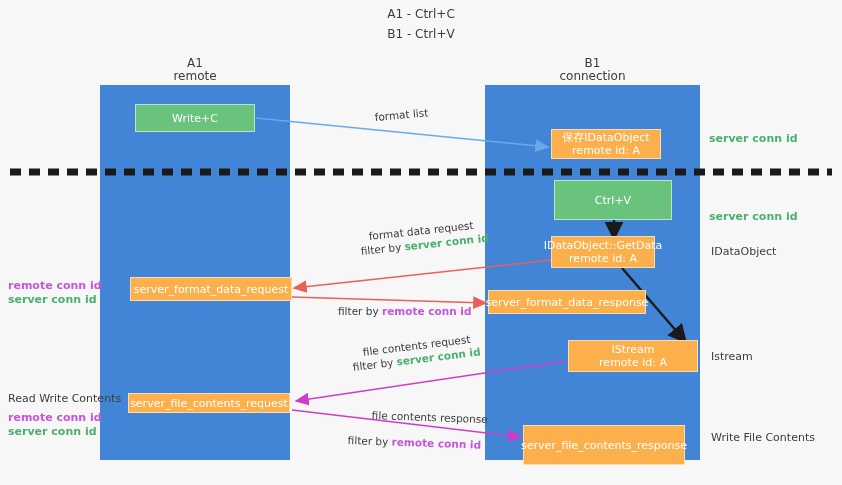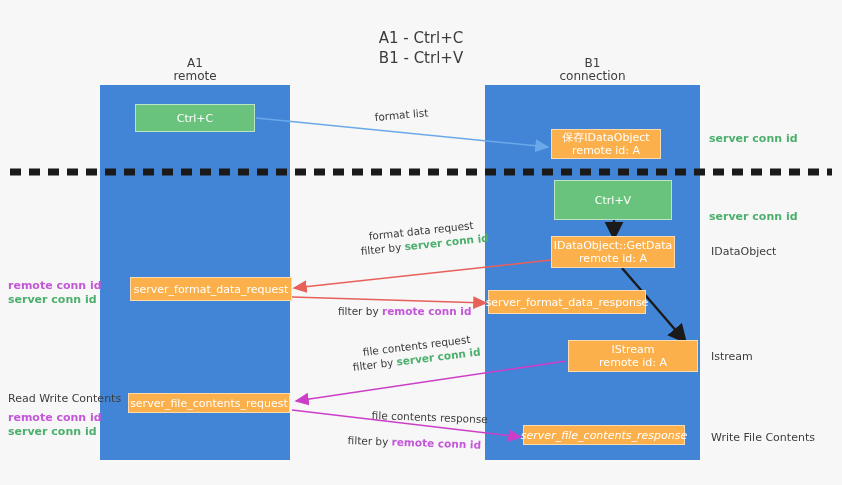--- a/index.html
+++ b/index.html
@@ -5,22 +5,22 @@
   html,body{margin:0;padding:0;}
   body{
     width:842px;height:485px;position:relative;overflow:hidden;
     background:#f7f7f7;
     font-family:"DejaVu Sans","Liberation Sans",sans-serif;
     color:#3c3c3c;
   }
   .canvas{position:absolute;inset:0;}
   svg.layer{position:absolute;left:0;top:0;width:842px;height:485px;pointer-events:none;}
   .title{
-    position:absolute;left:0;top:28px;width:842px;text-align:center;
-    font-size:15px;line-height:20px;color:#3c3c3c;white-space:pre-line;
+    position:absolute;left:0;top:4px;width:842px;text-align:center;
+    font-size:12px;line-height:20px;color:#3c3c3c;white-space:pre-line;
   }
   .lane{position:absolute;background:#4285d6;}
   .lane-a{left:100px;top:85px;width:190px;height:375px;}
   .lane-b{left:485px;top:85px;width:215px;height:375px;}
   .lane-head{position:absolute;text-align:center;font-size:12px;line-height:13px;color:#3c3c3c;white-space:pre-line;}
   .head-a{left:100px;top:57px;width:190px;}
   .head-b{left:485px;top:57px;width:215px;}
   .box{
     position:absolute;box-sizing:border-box;
     display:flex;align-items:center;justify-content:center;
@@ -79,40 +79,40 @@
 
     <line x1="292" y1="297" x2="486" y2="303" stroke="#e8605a" stroke-width="1.6" marker-end="url(#ah-red)"></line>
 
     <line x1="622" y1="268" x2="684" y2="340" stroke="#1a1a1a" stroke-width="2.4" marker-end="url(#ah-blk)"></line>
 
     <line x1="566" y1="361" x2="296" y2="401" stroke="#cc3ec8" stroke-width="1.6" marker-end="url(#ah-mag)"></line>
 
     <line x1="292" y1="410" x2="521" y2="437" stroke="#cc3ec8" stroke-width="1.6" marker-end="url(#ah-mag)"></line>
   </svg>
 
-  <div class="box green" style="left:135px;top:104px;width:120px;height:28px;">Ctrl+C</div>
+  <div class="box green" style="left:135px;top:104px;width:120px;height:28px;">Write+C</div>
 
   <div class="box orange" style="left:551px;top:129px;width:110px;height:30px;">保存IDataObject
 remote id: A</div>
 
   <div class="box green" style="left:554px;top:180px;width:118px;height:40px;">Ctrl+V</div>
 
-  <div class="box orange" style="left:551px;top:236px;width:124px;height:32px;">IDataObject::GetData
+  <div class="box orange" style="left:551px;top:236px;width:104px;height:32px;">IDataObject::GetData
 remote id: A</div>
 
   <div class="box orange" style="left:488px;top:290px;width:158px;height:24px;">server_format_data_response</div>
 
   <div class="box orange" style="left:130px;top:277px;width:162px;height:24px;">server_format_data_request</div>
 
   <div class="box orange" style="left:568px;top:340px;width:130px;height:32px;">IStream
 remote id: A</div>
 
   <div class="box orange" style="left:128px;top:393px;width:162px;height:20px;">server_file_contents_request</div>
 
-  <div class="box orange" style="left:523px;top:425px;width:162px;height:20px;font-style:italic;">server_file_contents_response</div>
+  <div class="box orange" style="left:523px;top:425px;width:162px;height:40px;">server_file_contents_response</div>
 
   <div class="ann" style="left:374px;top:110px;transform:rotate(-5deg);">format list</div>
 
   <div class="ann" style="left:368px;top:229px;transform:rotate(-6deg);">format data request</div>
   <div class="ann" style="left:360px;top:244px;transform:rotate(-6deg);"><span>filter by </span><b class="conn-g">server conn id</b></div>
 
   <div class="ann" style="left:338px;top:304px;"><span>filter by </span><b class="conn-m">remote conn id</b></div>
 
   <div class="ann" style="left:362px;top:345px;transform:rotate(-7deg);">file contents request</div>
   <div class="ann" style="left:352px;top:360px;transform:rotate(-7deg);"><span>filter by </span><b class="conn-g">server conn id</b></div>

